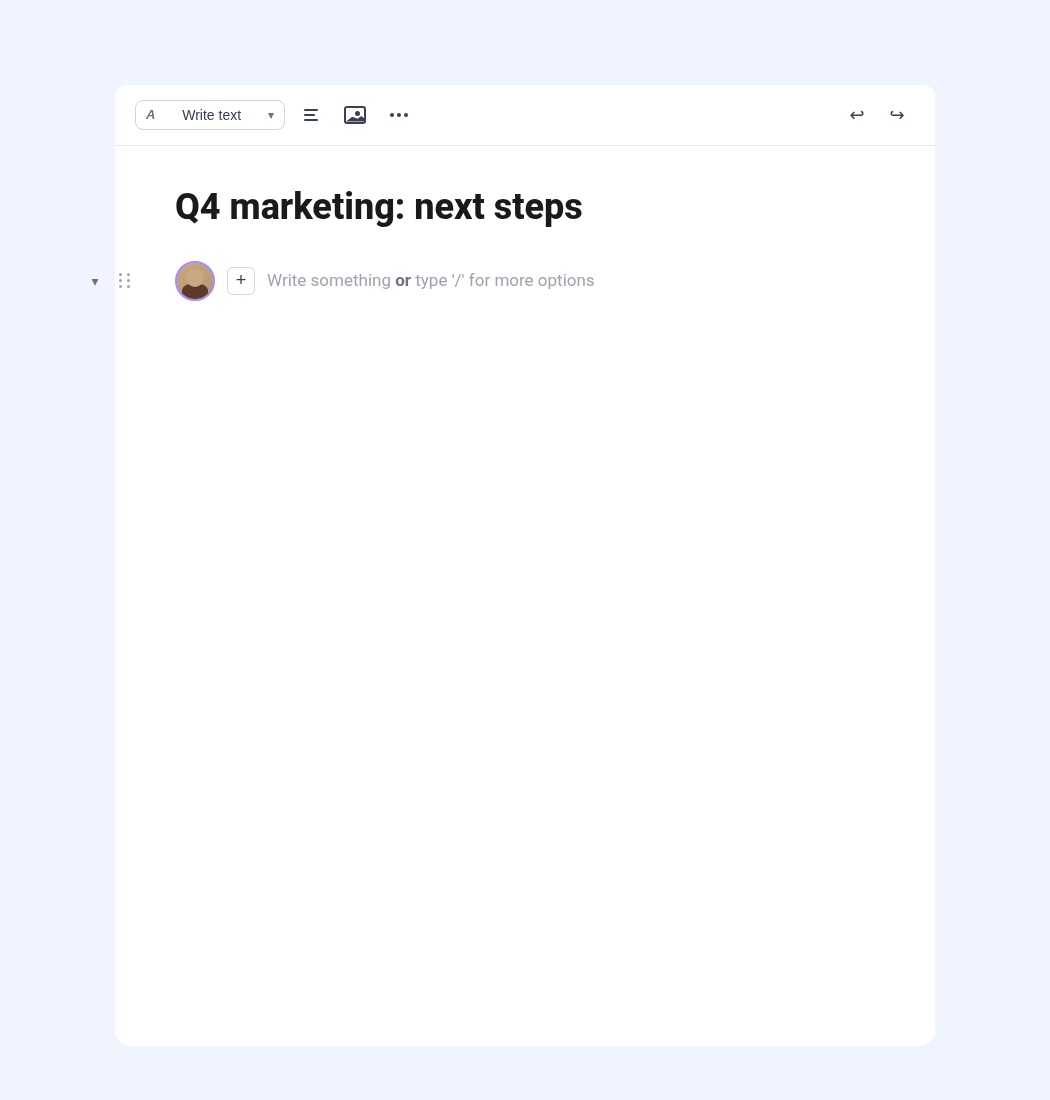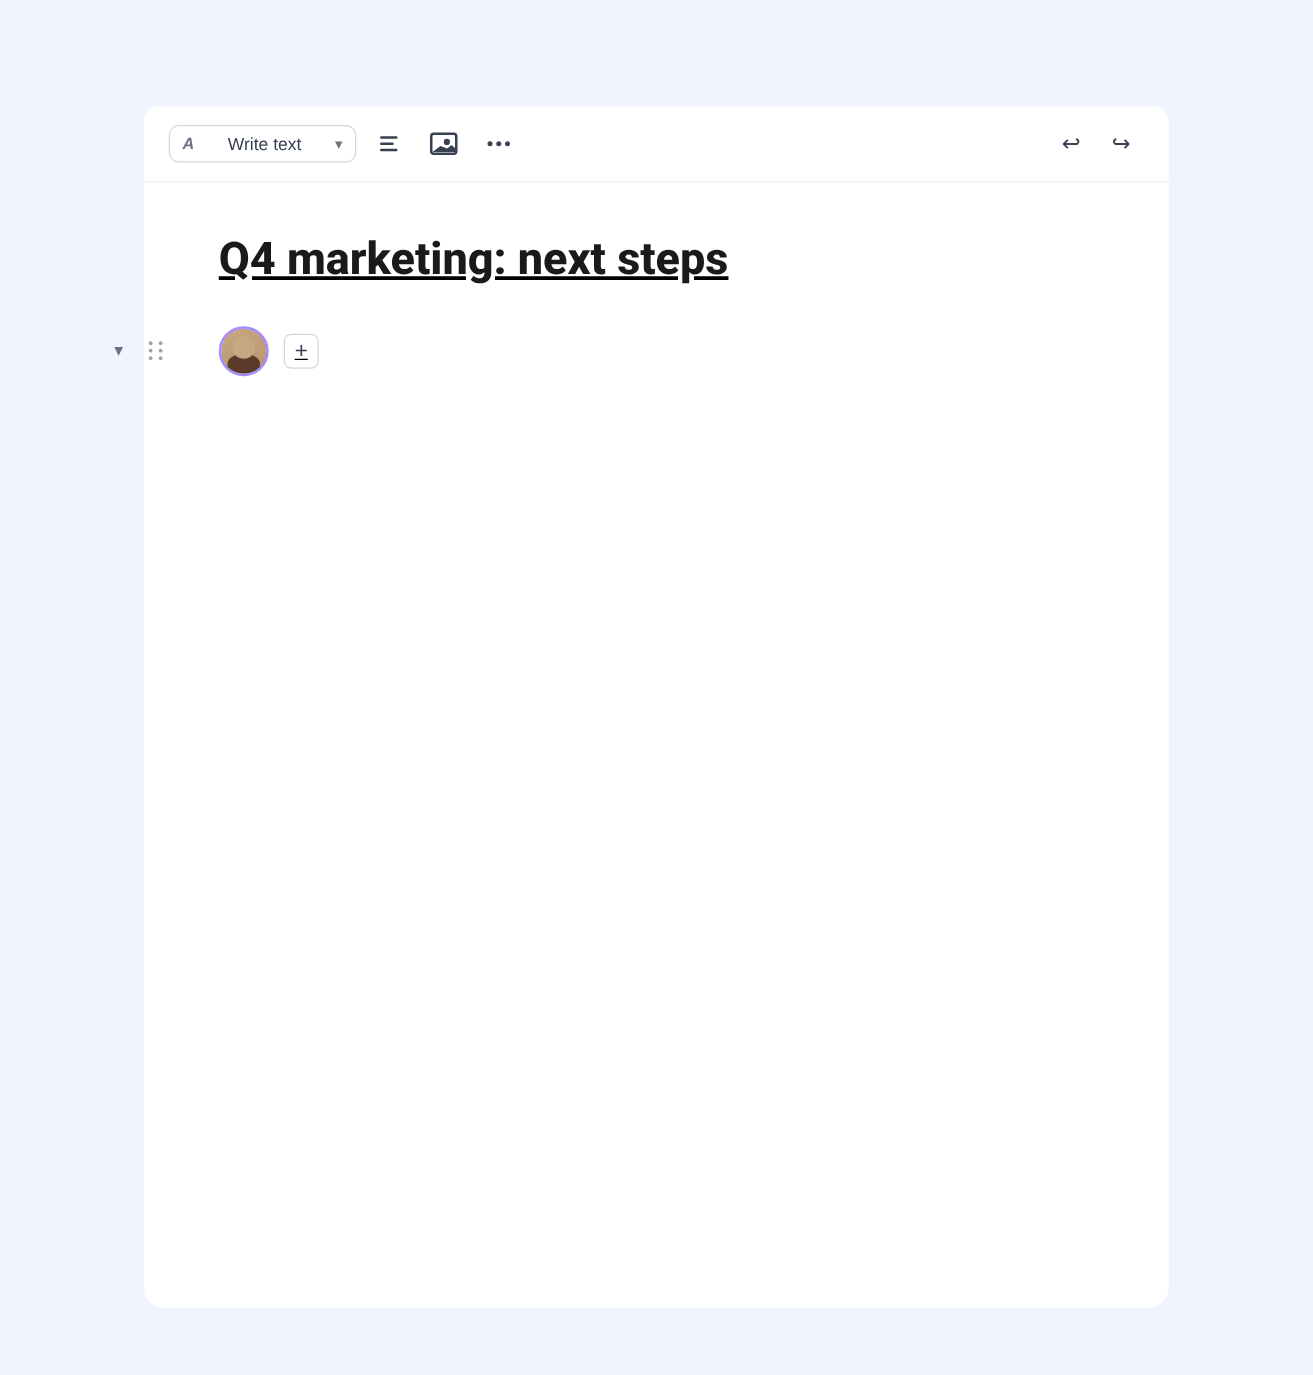--- a/index.html
+++ b/index.html
@@ -107,21 +107,20 @@
       margin-left: auto;
     }
 
     
     .editor-body {
       background: #ffffff;
       border-radius: 0 0 16px 16px;
       min-height: 900px;
       padding: 40px 60px;
       position: relative;
-      text-decoration: underline;
     }
 
     .doc-title {
       font-size: 36px;
       font-weight: 800;
       color: #1a1a1a;
       margin-bottom: 32px;
       line-height: 1.2;
     }
 
@@ -388,18 +387,21 @@
       </div>
 
       <div class="avatar">
         <div class="avatar-face"></div>
       </div>
 
       <button class="add-block-btn">
         <span>+</span>
       </button>
 
+      <span class="placeholder-text">
+        <span>Write something </span><strong>or</strong><span> type '/' for more options</span>
+      </span>
 
     </div>
 
   </div>
 
 </div>
 
 </body></html>

